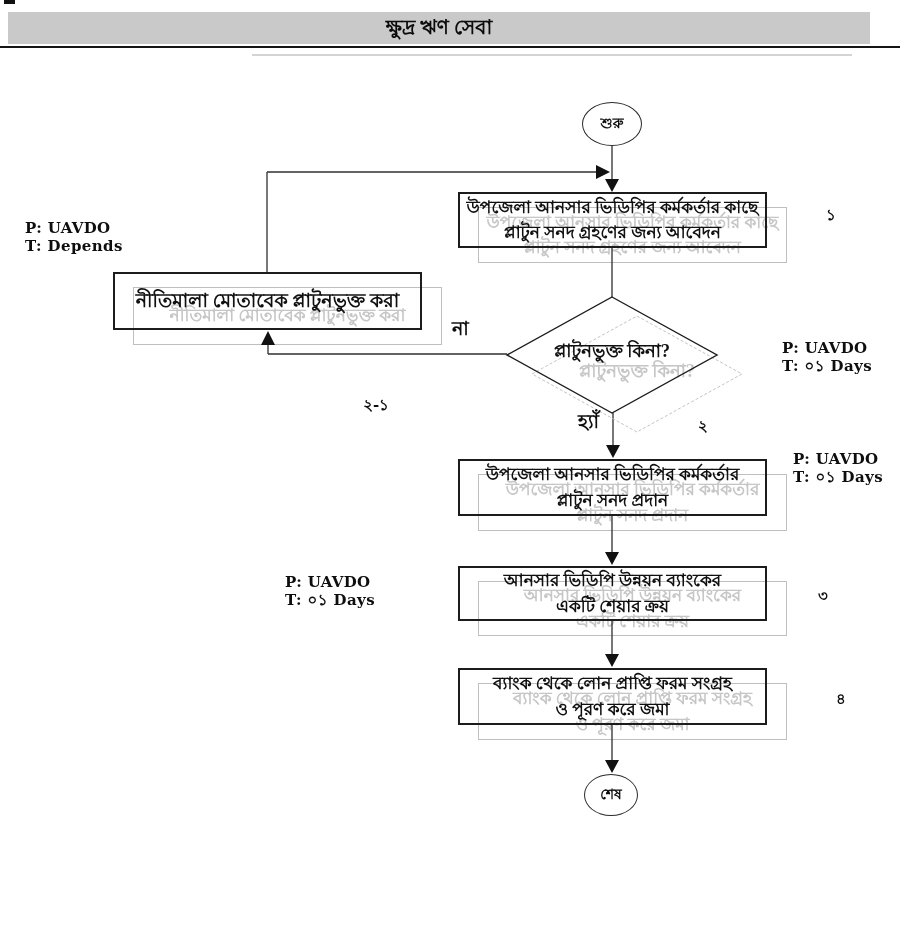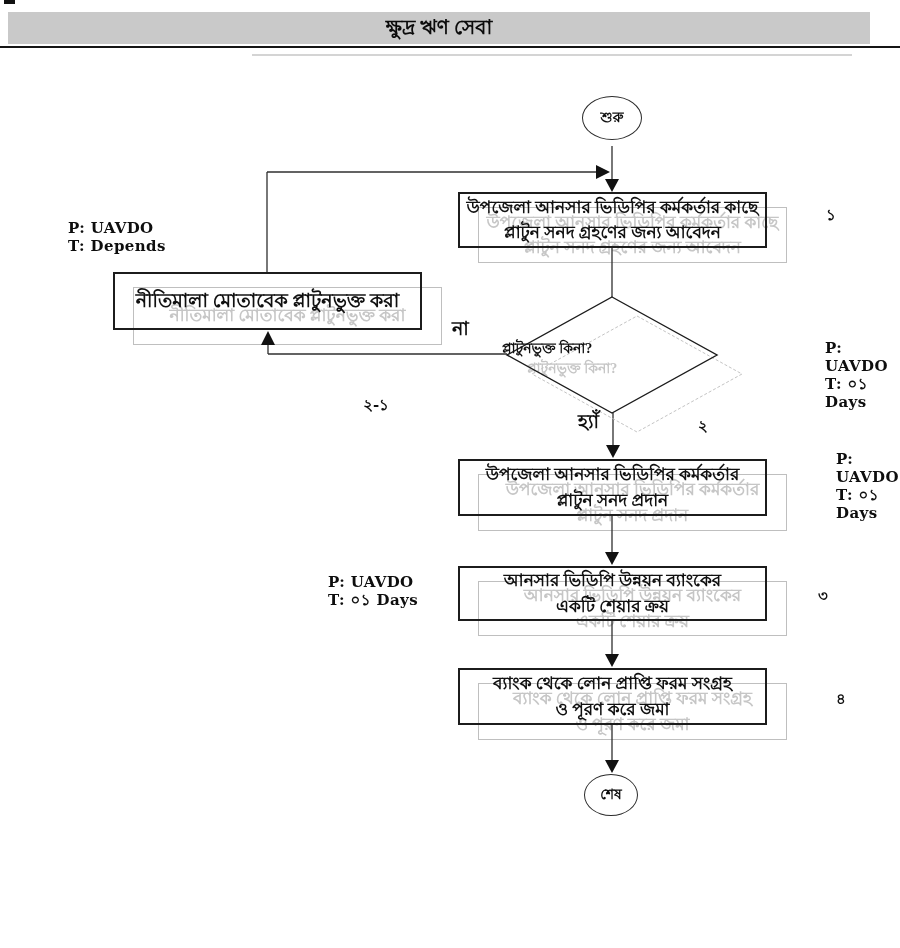--- a/index.html
+++ b/index.html
@@ -30,29 +30,29 @@
   .terminal {
     position:absolute; box-sizing:border-box; border:1.5px solid #2b2b2b; border-radius:50%;
     display:flex; align-items:center; justify-content:center;
     font-weight:bold; font-size:14px; color:#0e0e0e; z-index:2; background:transparent;
   }
 
   .pt {
     position:absolute; font-family:"DejaVu Serif", serif; font-weight:bold;
     font-size:15px; line-height:1.2; letter-spacing:0.4px; color:#0e0e0e; z-index:3;
   }
-  .pt span { display:block;margin-left:43px; }
+  .pt span { display:block; }
 
   .lbl { position:absolute; font-weight:bold; color:#0e0e0e; z-index:3; }
   .lbl.bn-big { font-size:19px; }
   .lbl.num { font-family:"DejaVu Serif", serif; font-size:15px; }
 
   .diamond-label {
-    position:absolute; width:220px; 
-    font-weight:bold; font-size:14px; color:#101010; z-index:2;
+    position:absolute; width:220px; text-align:center;
+    font-weight:bold; font-size:18px; color:#101010; z-index:2;
   }
   .diamond-label.ghost { color:#c6c6c6; z-index:0; }
 </style>
 </head>
 <body>
 
 <div class="canvas">
 
   <div class="corner-mark"></div>
   <div class="titlebar">
@@ -80,21 +80,21 @@
       <polygon points="268,331 261,345 275,345"></polygon>
       <polygon points="613,458 606,445 620,445"></polygon>
       <polygon points="612,565 605,552 619,552"></polygon>
       <polygon points="612,667 605,654 619,654"></polygon>
       <polygon points="612,773 605,760 619,760"></polygon>
     </g>
     <polygon points="637,316 742,374 637,432 532,374" fill="none" stroke="#c4c4c4" stroke-width="1" stroke-dasharray="3,2"></polygon>
     <polygon points="612,297 717,355 612,413 507,355" fill="none" stroke="#1c1c1c" stroke-width="1.4"></polygon>
   </svg>
 
-  <div class="terminal" style="left:582px; top:96px; width:60px; height:44px;">
+  <div class="terminal" style="left:582px; top:102px; width:60px; height:44px;">
     <span>শুরু</span>
   </div>
 
   <div class="node ghost" style="left:478px; top:207px; width:309px; height:56px;">
     <span>উপজেলা আনসার ভিডিপির কর্মকর্তার কাছে</span>
     <span>প্লাটুন সনদ গ্রহণের জন্য আবেদন</span>
   </div>
   <div class="node main" style="left:458px; top:192px; width:309px; height:56px;">
     <span>উপজেলা আনসার ভিডিপির কর্মকর্তার কাছে</span>
     <span>প্লাটুন সনদ গ্রহণের জন্য আবেদন</span>

